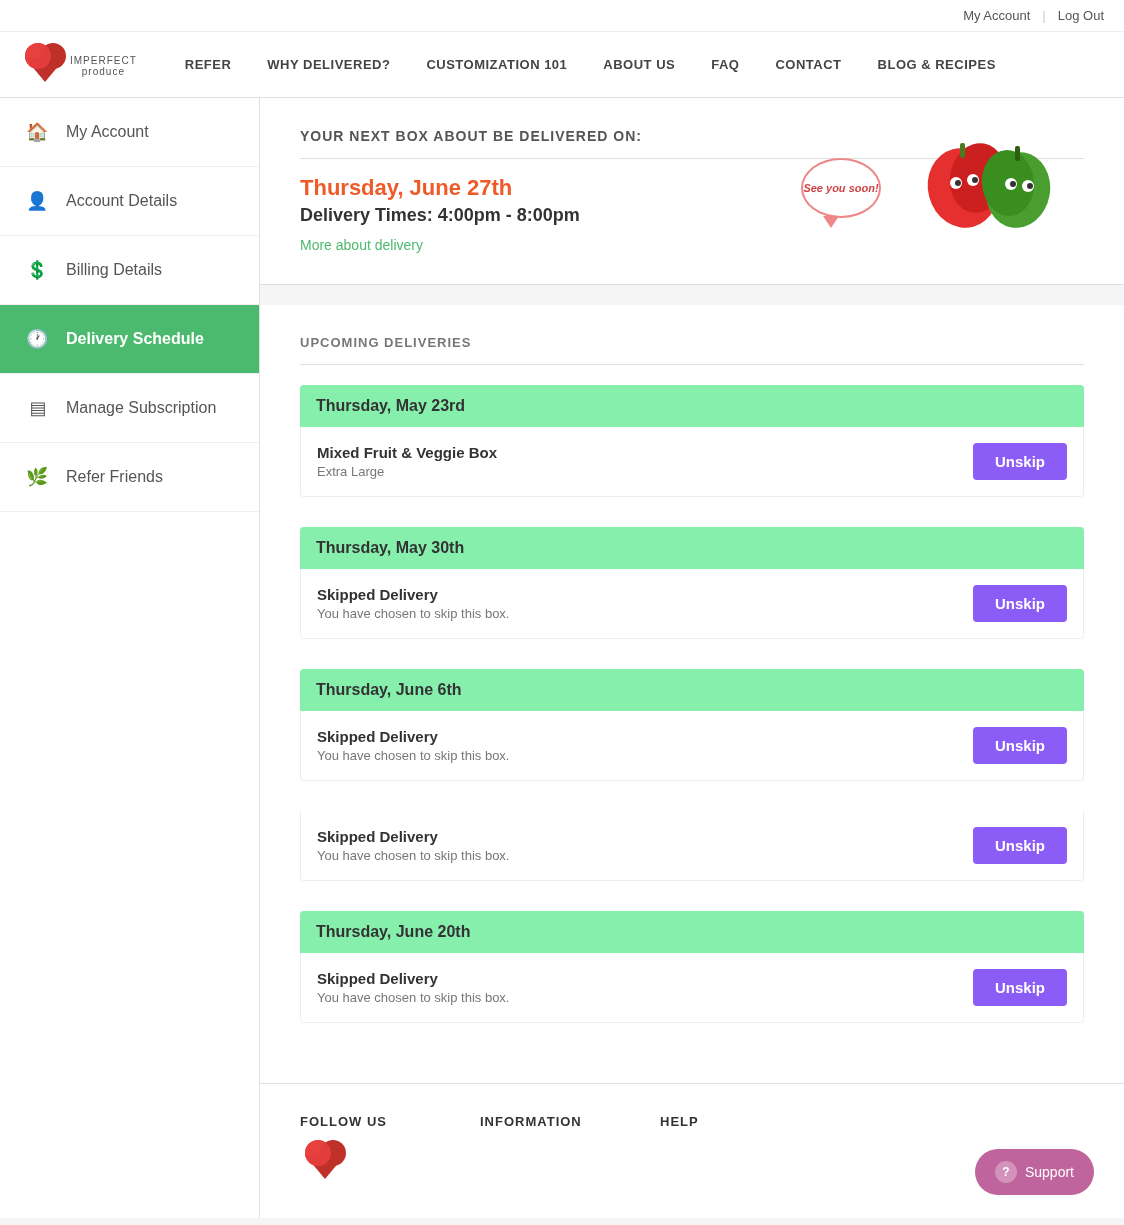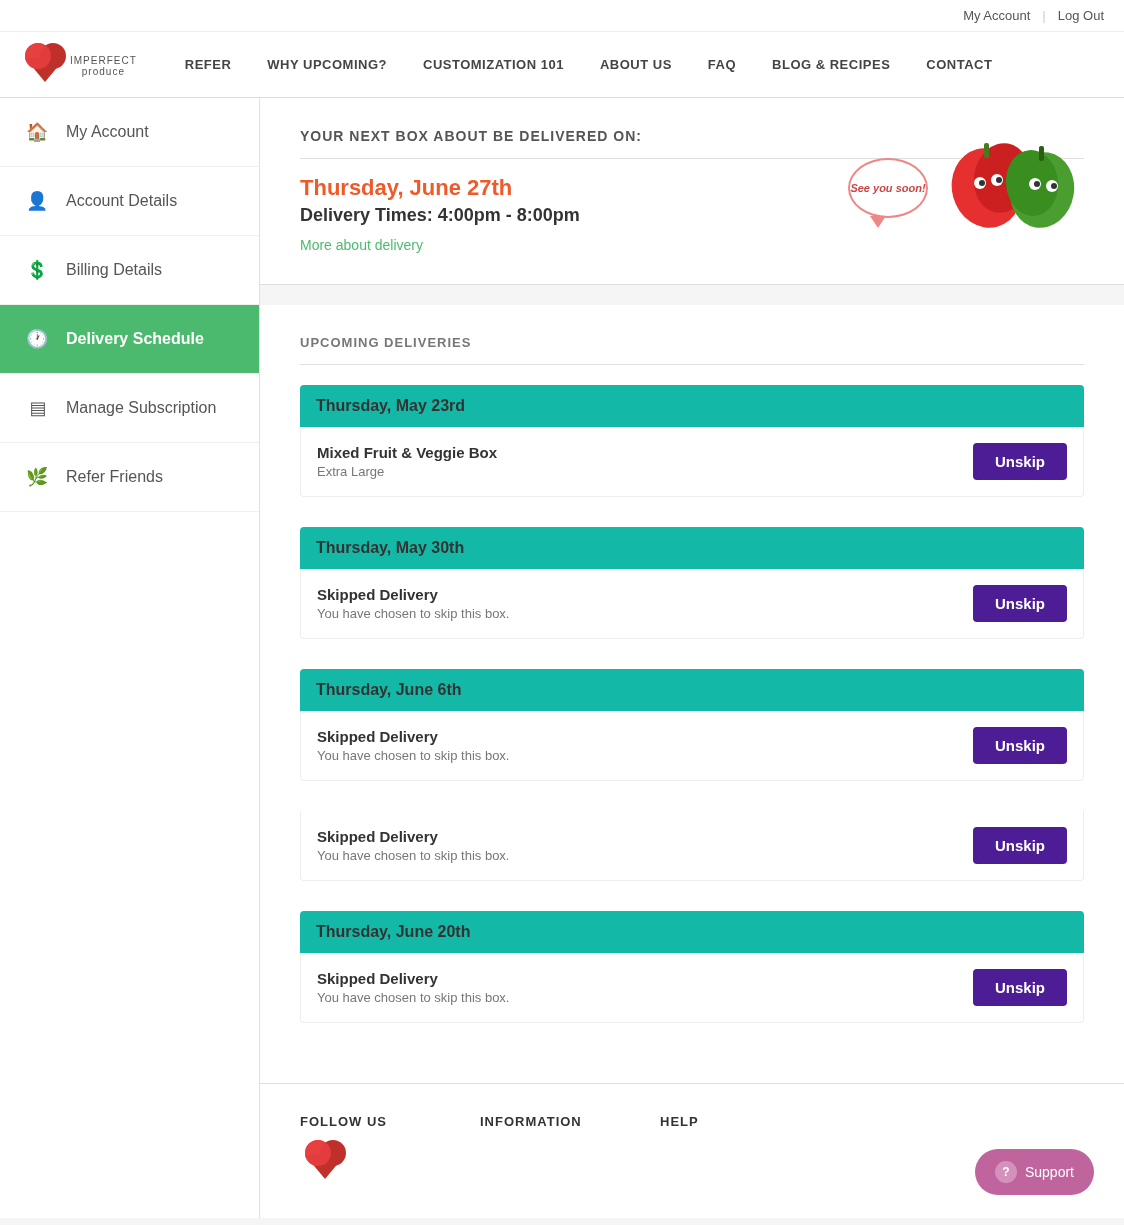--- a/index.html
+++ b/index.html
@@ -53,22 +53,22 @@
     }
     .next-box-label {
       font-size: 14px; font-weight: bold; color: #555; letter-spacing: 1px;
       border-bottom: 1px solid #e0e0e0; padding-bottom: 14px; margin-bottom: 16px;
     }
     .next-box-date { color: #f05a28; font-size: 22px; font-weight: bold; margin-bottom: 4px; }
     .next-box-time { font-size: 18px; font-weight: bold; color: #333; margin-bottom: 10px; }
     .more-delivery { color: #4cba6e; font-size: 14px; cursor: pointer; text-decoration: none; }
 
     .pepper-art {
-      position: absolute; right: 32px; top: 20px;
-      display: flex; align-items: flex-end; gap: 4px;
+      position: absolute; right: 56px; top: 20px;
+      display: flex; align-items: flex-end; gap: 27px;
     }
     .speech-bubble {
       position: relative; background: #fff; border: 2px solid #e88;
       border-radius: 50%; width: 80px; height: 60px;
       display: flex; align-items: center; justify-content: center;
       font-size: 11px; color: #c44; text-align: center;
       font-style: italic; font-weight: bold;
       margin-bottom: 20px;
     }
     .speech-bubble::after {
@@ -80,33 +80,33 @@
     
     .upcoming { background: #fff; margin: 20px 0 0 0; padding: 30px 40px; }
     .upcoming-label {
       font-size: 13px; font-weight: bold; color: #777; letter-spacing: 1px;
       border-bottom: 1px solid #e0e0e0; padding-bottom: 14px; margin-bottom: 20px;
     }
 
     
     .delivery-card { margin-bottom: 30px; }
     .delivery-date-bar {
-      background: #14b8a6; padding: 12px 16px;
+      background: #86efac; padding: 12px 16px;
       font-size: 16px; font-weight: bold; color: #333;
       border-radius: 4px 4px 0 0;
     }
     .delivery-body {
       display: flex; align-items: center; justify-content: space-between;
       padding: 16px 16px; border: 1px solid #eee; border-top: none;
       background: #fff; border-radius: 0 0 4px 4px;
     }
     .delivery-info .delivery-title { font-size: 15px; font-weight: bold; color: #333; }
     .delivery-info .delivery-subtitle { font-size: 13px; color: #777; margin-top: 3px; }
     .unskip-btn {
-      background: #4c1d95; color: #fff; border: none;
+      background: #8b5cf6; color: #fff; border: none;
       padding: 10px 22px; font-size: 15px; font-weight: bold;
       border-radius: 4px; cursor: pointer;
     }
 
     
     .footer {
       background: #fff; border-top: 1px solid #ddd;
       padding: 30px 40px; display: flex; gap: 60px; align-items: flex-start;
     }
     .footer-section { min-width: 120px; }
@@ -140,26 +140,26 @@
 
       <ellipse cx="18" cy="14" rx="13" ry="13" fill="#e84040"></ellipse>
       <ellipse cx="33" cy="14" rx="13" ry="13" fill="#c0302a"></ellipse>
       <polygon points="5,16 25,40 45,16" fill="#c0302a"></polygon>
       <ellipse cx="18" cy="14" rx="13" ry="13" fill="#e84040" opacity="0.85"></ellipse>
     </svg>
     <span class="logo-text">IMPERFECT<br>produce</span>
   </div>
   <div class="nav-links">
     <a href="#">REFER</a>
-    <a href="#">WHY UPCOMING?</a>
+    <a href="#">WHY DELIVERED?</a>
     <a href="#">CUSTOMIZATION 101</a>
     <a href="#">ABOUT US</a>
     <a href="#">FAQ</a>
+    <a href="#">CONTACT</a>
     <a href="#">BLOG &amp; RECIPES</a>
-    <a href="#">CONTACT</a>
   </div>
 </nav>
 
 <div class="layout">
 
   <aside class="sidebar">
     <div class="sidebar-item">
       <span class="s-icon">🏠</span>
       <span>My Account</span>
     </div>

